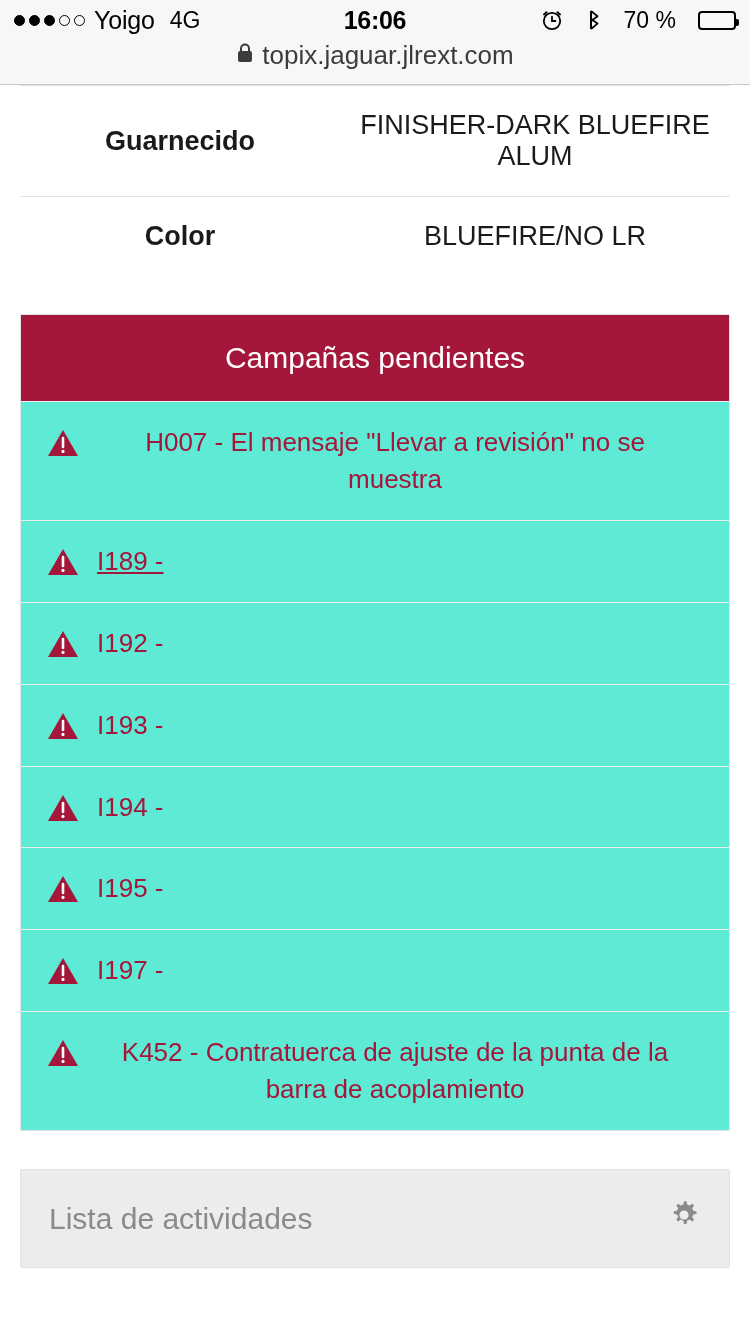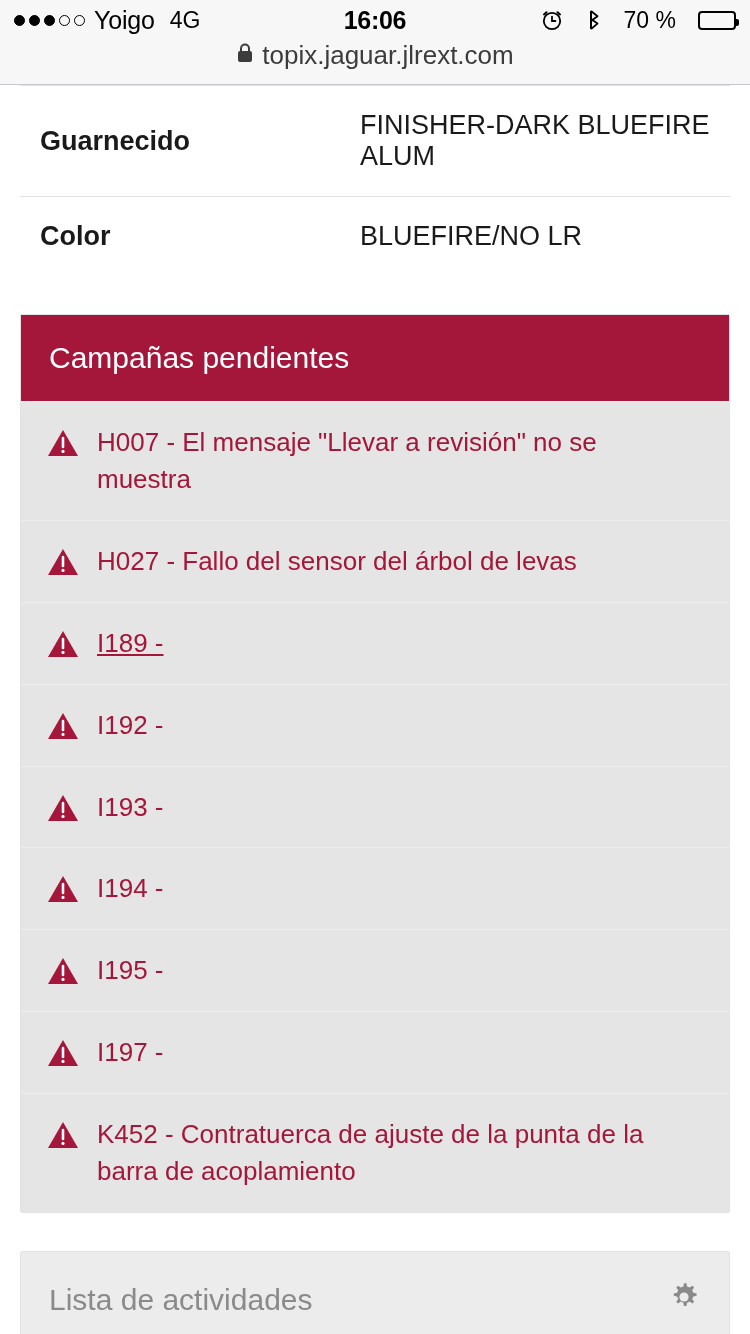--- a/index.html
+++ b/index.html
@@ -107,20 +107,21 @@
   }
   .lock-icon { display: block; }
 
   
   .page {
     height: calc(1334px - 40px - 45px);
     overflow: hidden;
     background: #fff;
     padding: 0 20px;
     box-sizing: border-box;
+    text-align: center;
   }
 
   .spec-table {
     width: 100%;
     border-collapse: collapse;
     margin-top: 0;
   }
   .spec-table tr { border-top: 1px solid #e2e2e2; }
   .spec-table td {
     padding: 24px 20px;
@@ -130,21 +131,21 @@
   }
   .spec-table td.label {
     font-weight: bold;
     width: 280px;
   }
 
   .card {
     margin-top: 38px;
     border: 1px solid #e2e2e2;
     border-radius: 2px;
-    background: #e5e5e5;
+    background: #5eead4;
   }
   .card-header {
     background: #a4163a;
     color: #fff;
     font-size: 30px;
     padding: 26px 28px;
     font-weight: normal;
   }
   .card-header-grey {
     background: #ececec;
@@ -250,30 +251,20 @@
       <span class="row-icon">
         <svg width="32" height="30" viewBox="0 0 32 30">
             <path d="M16 2 L31 28 H1 Z" fill="#a4163a"></path>
             <path d="M16 10 v9" stroke="#fff" stroke-width="2.6" stroke-linecap="round"></path>
             <circle cx="16" cy="23.4" r="1.6" fill="#fff"></circle>
           </svg>
       </span>
       <span class="row-text">H007 - El mensaje "Llevar a revisión" no se muestra</span>
     </div>
 
-    <div class="list-row">
-      <span class="row-icon">
-        <svg width="32" height="30" viewBox="0 0 32 30">
-            <path d="M16 2 L31 28 H1 Z" fill="#a4163a"></path>
-            <path d="M16 10 v9" stroke="#fff" stroke-width="2.6" stroke-linecap="round"></path>
-            <circle cx="16" cy="23.4" r="1.6" fill="#fff"></circle>
-          </svg>
-      </span>
-      <span class="row-text">H027 - Fallo del sensor del árbol de levas</span>
-    </div>
 
     <div class="list-row">
       <span class="row-icon">
         <svg width="32" height="30" viewBox="0 0 32 30">
             <path d="M16 2 L31 28 H1 Z" fill="#a4163a"></path>
             <path d="M16 10 v9" stroke="#fff" stroke-width="2.6" stroke-linecap="round"></path>
             <circle cx="16" cy="23.4" r="1.6" fill="#fff"></circle>
           </svg>
       </span>
       <span class="row-text underline">I189 -</span>

